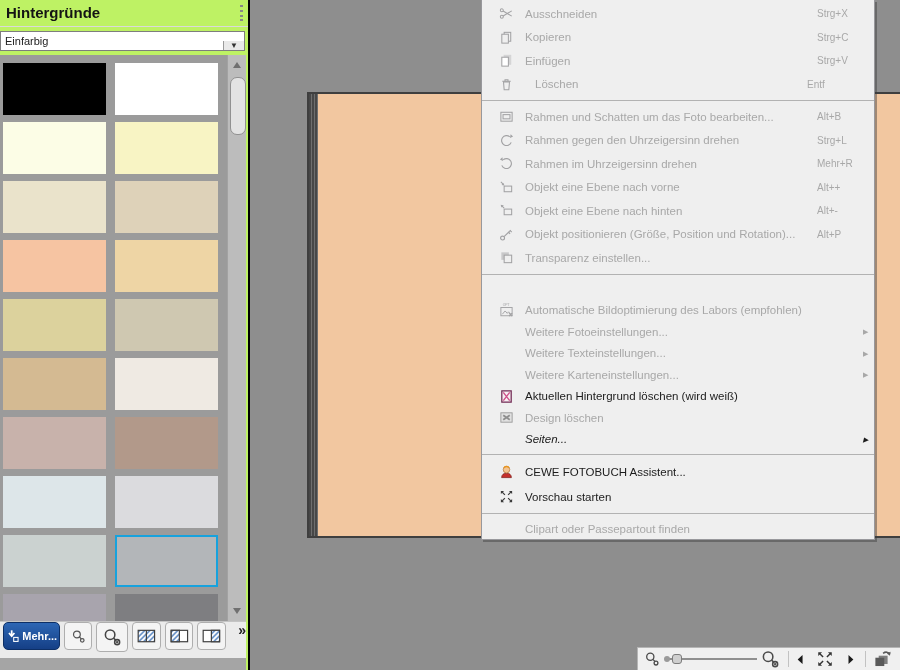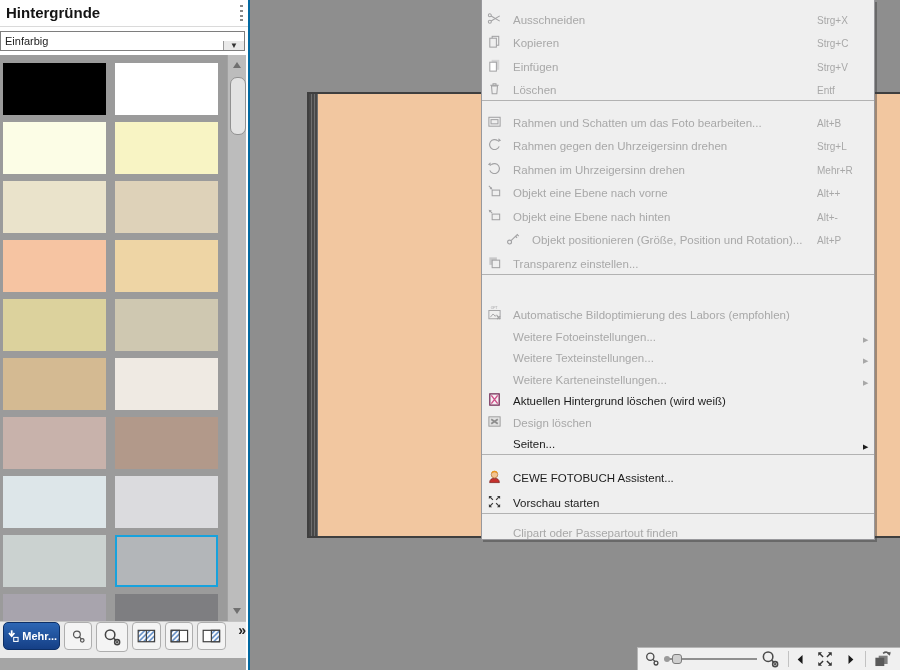--- a/index.html
+++ b/index.html
@@ -1,20 +1,20 @@
 <!DOCTYPE html>
 <html><head>
 <meta charset="utf-8">
 <style>
   html,body{margin:0;padding:0;}
   body{width:900px;height:670px;position:relative;overflow:hidden;background:#8e8e8e;
        font-family:"Liberation Sans",sans-serif;-webkit-font-smoothing:antialiased;}
 
   
-  #left-panel{position:absolute;left:0;top:0;width:248px;height:670px;background:#ffffff;border-right:2px solid #0369a1;z-index:20;}
+  #left-panel{position:absolute;left:0;top:0;width:248px;height:670px;background:#bef264;border-right:2px solid #000000;z-index:20;}
   .panel-title{height:26px;line-height:26px;padding-left:6px;font-size:15px;font-weight:bold;color:#141414;border-bottom:1px solid #dadada;}
   .drag-dots{position:absolute;right:5px;top:5px;width:3px;height:17px;
              background:repeating-linear-gradient(to bottom,#878787 0 2px,transparent 2px 4.8px);}
   .combo{position:absolute;left:0;top:31px;width:245px;height:20px;background:#fff;border:1px solid #7e7e7e;display:flex;box-sizing:border-box;align-items:flex-end;}
   .combo-value{flex:1;font-size:11px;line-height:18px;padding-left:4px;color:#222;white-space:nowrap;overflow:hidden;}
   .combo-btn{width:20px;background:#e9e9e9;border-left:1px solid #9a9a9a;display:flex;align-items:center;justify-content:center;}
   .combo-btn span{font-size:8px;color:#333;}
 
   .swatch-area{position:absolute;left:0;top:55px;width:246px;height:566px;background:#9b9b9b;overflow:hidden;}
   .swatch-grid{padding:8px 0 0 3px;display:grid;grid-template-columns:103px 103px;column-gap:9px;row-gap:7px;grid-auto-rows:52px;}
@@ -41,21 +41,21 @@
   
   #book-page{position:absolute;left:307px;top:92px;width:593px;height:446px;background:#f2c7a0;
              border:2px solid #3f3f3f;border-right:none;box-sizing:border-box;z-index:1;}
   #book-page .spine{position:absolute;left:0;top:0;bottom:0;width:9px;
              background:repeating-linear-gradient(90deg,#474747 0 1.6px,#6e6e6e 1.6px 3.2px);}
 
   
   #context-menu{position:absolute;left:481px;top:0;width:394px;background:#efefef;
                 border:1px solid #98989c;border-top:none;box-sizing:border-box;
                 box-shadow:2px 2px 0 rgba(60,60,60,.45);padding-top:2px;z-index:30;}
-  .menu-item{display:flex;align-items:flex-end;padding:0 2px 0 0;}
+  .menu-item{display:flex;align-items:center;padding:0 2px 0 12px;}
   .mi-icon{width:25px;display:flex;justify-content:center;align-items:center;}
   .mi-label{flex:1;font-size:11.5px;padding-left:6px;white-space:nowrap;overflow:hidden;}
   .mi-short{width:46px;font-size:10px;text-align:left;}
   .mi-arrow{width:9px;font-size:7px;line-height:1;}
   .menu-item.disabled{color:#a8a8a8;}
   .menu-item.enabled{color:#1c1c1c;}
   .menu-item.disabled .mi-svg{color:#a2a2a4;}
   .menu-item.enabled .mi-svg{color:#3a3a3a;}
   .menu-sep{height:1px;background:#b2b2b2;margin:4px 0;}
 
@@ -308,21 +308,21 @@
     <div class="menu-item disabled" style="height: 23.5px;">
       <span class="mi-icon">
         <svg width="15" height="15" class="mi-svg">
           <use href="#i-paste" xlink:href="#i-paste"></use>
         </svg>
       </span>
       <span class="mi-label">Einfügen</span>
       <span class="mi-short">Strg+V</span>
       <span class="mi-arrow"></span>
     </div>
-    <div class="menu-item disabled" style="height: 23.5px;">
+    <div class="menu-item disabled" style="height: 23.5px; gap: 10px;">
       <span class="mi-icon">
         <svg width="15" height="15" class="mi-svg">
           <use href="#i-trash" xlink:href="#i-trash"></use>
         </svg>
       </span>
       <span class="mi-label">Löschen</span>
       <span class="mi-short">Entf</span>
       <span class="mi-arrow"></span>
     </div>
     <div class="menu-sep"></div>
@@ -369,21 +369,21 @@
     <div class="menu-item disabled" style="height: 23.5px;">
       <span class="mi-icon">
         <svg width="15" height="15" class="mi-svg">
           <use href="#i-layer-down" xlink:href="#i-layer-down"></use>
         </svg>
       </span>
       <span class="mi-label">Objekt eine Ebene nach hinten</span>
       <span class="mi-short">Alt+-</span>
       <span class="mi-arrow"></span>
     </div>
-    <div class="menu-item disabled" style="height: 23.5px; margin-left: 19px;">
+    <div class="menu-item disabled" style="height: 23.5px;">
       <span class="mi-icon">
         <svg width="15" height="15" class="mi-svg">
           <use href="#i-position" xlink:href="#i-position"></use>
         </svg>
       </span>
       <span class="mi-label">Objekt positionieren (Größe, Position und Rotation)...</span>
       <span class="mi-short">Alt+P</span>
       <span class="mi-arrow"></span>
     </div>
     <div class="menu-item disabled" style="height: 23.5px;">
@@ -438,21 +438,21 @@
     <div class="menu-item disabled" style="height: 21.5px;">
       <span class="mi-icon">
         <svg width="15" height="15" class="mi-svg">
           <use href="#i-design-delete" xlink:href="#i-design-delete"></use>
         </svg>
       </span>
       <span class="mi-label">Design löschen</span>
       <span class="mi-short"></span>
       <span class="mi-arrow"></span>
     </div>
-    <div class="menu-item enabled" style="height: 21.5px;">
+    <div class="menu-item enabled" style="height: 21.5px; font-style: italic;">
       <span class="mi-icon"></span>
       <span class="mi-label">Seiten...</span>
       <span class="mi-short"></span>
       <span class="mi-arrow">▶</span>
     </div>
     <div class="menu-sep"></div>
     <div class="menu-item enabled" style="height: 25px;">
       <span class="mi-icon">
         <svg width="15" height="15" class="mi-svg">
           <use href="#i-assistant" xlink:href="#i-assistant"></use>

